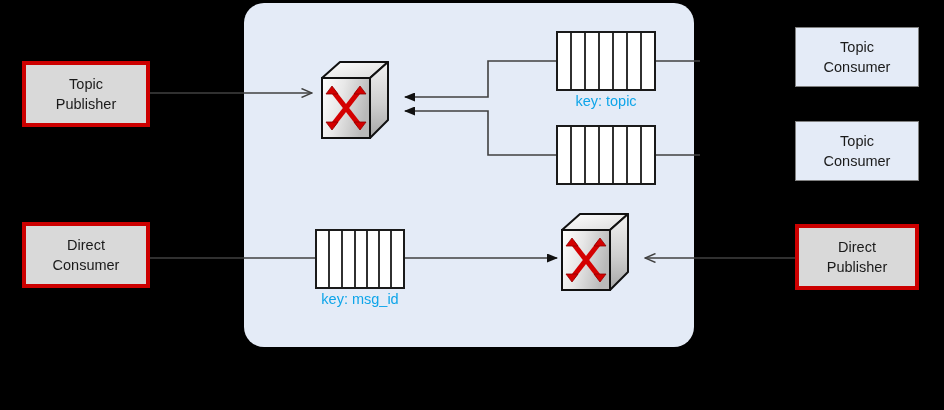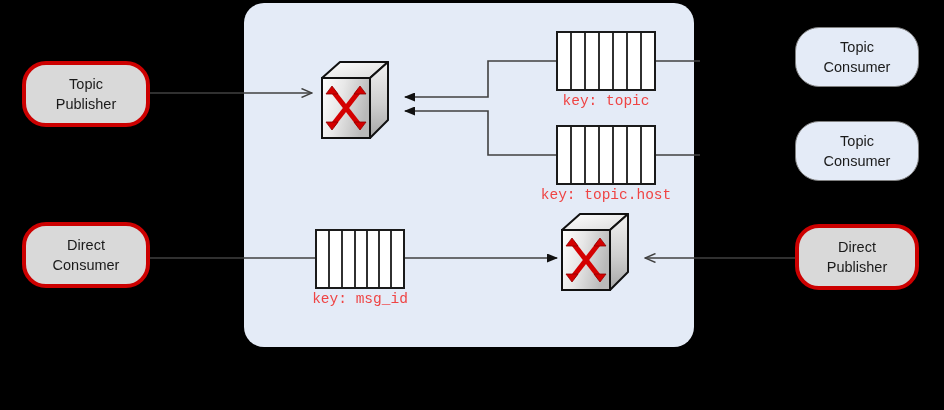--- a/index.html
+++ b/index.html
@@ -18,40 +18,39 @@
   #diagram-svg {
     position: absolute;
     left: 0;
     top: 0;
     width: 944px;
     height: 410px;
   }
   .node-label {
     position: absolute;
     text-align: center;
-    color: #ef4444;
-    font-family: Liberation Mono, monospace;
+    color: #0ea5e9;
+    font-family: Liberation Sans, sans-serif;
     font-size: 14.5px;
     line-height: 19px;
     white-space: nowrap;
     pointer-events: none;
   }
   .ext-box {
     position: absolute;
     box-sizing: border-box;
     display: flex;
     flex-direction: column;
     align-items: center;
     justify-content: center;
     font-family: "Liberation Sans", sans-serif;
     font-size: 14.5px;
     line-height: 20px;
     color: #1a1a1a;
     text-align: center;
-    border-radius: 24px;
   }
   .ext-box.publisher {
     background: #d9d9d9;
     border: 4px solid #cc0000;
   }
   .ext-box.consumer-topic {
     background: #e4ebf7;
     border: 1px solid #7f7f7f;
   }
   .ext-box span { display: block; }
@@ -188,21 +187,20 @@
         <path d="M14,70 L8,62 L20,62 Z"></path>
         <path d="M42,70 L36,62 L48,62 Z"></path>
       </g>
     </g>
   </svg>
 
 
 
   <div class="node-label" style="left:531px; top:92px; width:150px;">key: topic</div>
 
-  <div class="node-label" style="left:531px; top:186px; width:150px;">key: topic.host</div>
 
   <div class="node-label" style="left:285px; top:290px; width:150px;">key: msg_id</div>
 
   <div class="ext-box publisher" style="left:22px; top:61px; width:128px; height:66px;">
     <span>Topic</span>
     <span>Publisher</span>
   </div>
 
   <div class="ext-box publisher" style="left:22px; top:222px; width:128px; height:66px;">
     <span>Direct</span>

